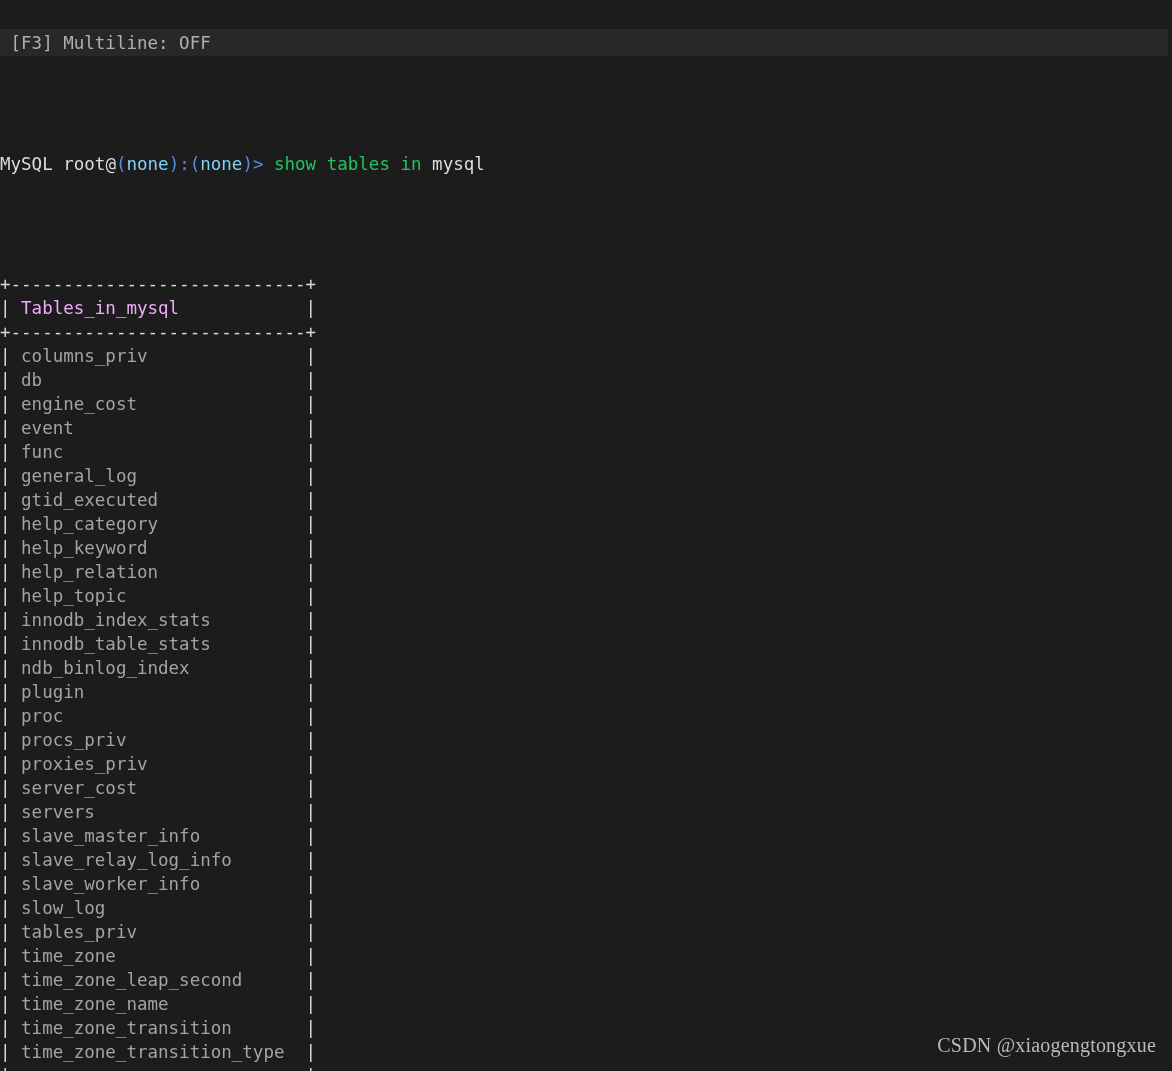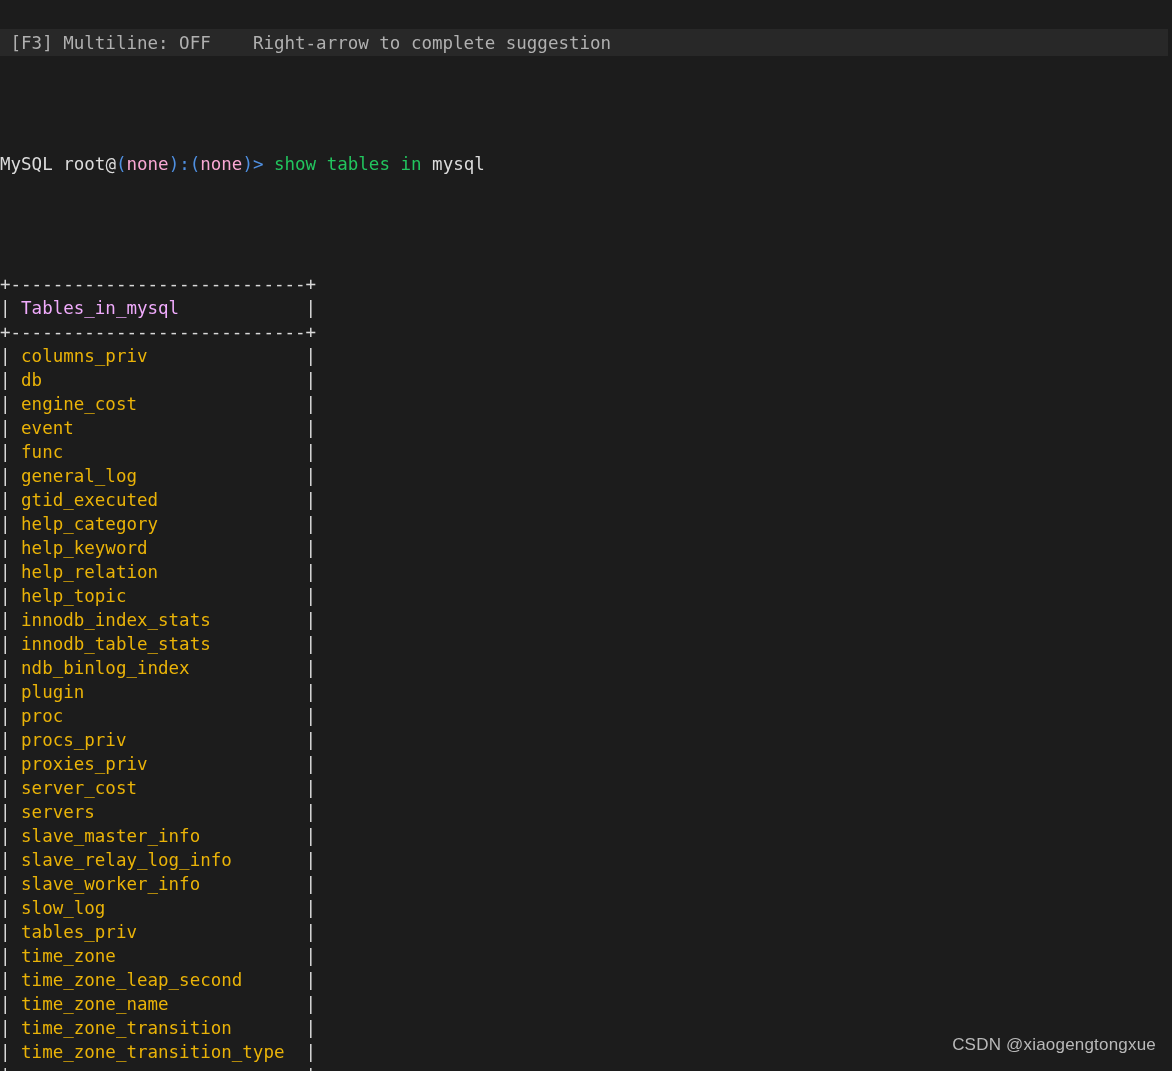--- a/index.html
+++ b/index.html
@@ -43,48 +43,47 @@
   }
   .line {
     height: 24px;
     white-space: pre;
     color: #d8d8d8;
   }
 
   
   .c-white   { color: #dcdcdc; text-align: right; }
   .c-grey    { color: #b0b0b0; }
-  .c-magenta { color: #f9a8d4; }
+  .c-magenta { color: #7dd3fc; }
   .c-blue    { color: #4f8fe0; }
   .c-green   { color: #22c55e; }
   .c-hdr     { color: #f0abfc; }
   .c-border  { color: #d8d8d8; }
-  .c-cell    { color: #eab308; }
+  .c-cell    { color: #a3a3a3; }
 
   
   .watermark {
     position: absolute;
     right: 16px;
     bottom: 14px;
-    font-family: Liberation Sans, sans-serif;
-    font-size: 17px;
+    font-family: Liberation Serif, serif;
+    font-size: 20px;
     color: #b9b9b9;
     letter-spacing: 0.2px;
   }
 </style>
 </head>
 <body>
 
 <div id="terminal">
 
   <div class="statusbar">
     <span> </span>
     <span class="c-grey">[F3] Multiline: OFF</span>
     <span>    </span>
-    <span class="c-grey">Right-arrow to complete suggestion</span>
   </div>
 
   <div class="screen">
 
     
     <div class="line"><span class="c-white">MySQL</span><span> </span><span class="c-white">root@</span><span class="c-blue">(</span><span class="c-magenta">none</span><span class="c-blue">):(</span><span class="c-magenta">none</span><span class="c-blue">)&gt; </span><span class="c-green">show</span><span> </span><span class="c-green">tables</span><span> </span><span class="c-green">in</span><span> </span><span class="c-white">mysql</span></div>
 
     
     <div id="result-table"><div class="line"><span class="c-border">+----------------------------+</span></div><div class="line"><span class="c-border">| </span><span class="c-hdr">Tables_in_mysql            </span><span class="c-border">|</span></div><div class="line"><span class="c-border">+----------------------------+</span></div><div class="line"><span class="c-border">| </span><span class="c-cell">columns_priv               </span><span class="c-border">|</span></div><div class="line"><span class="c-border">| </span><span class="c-cell">db                         </span><span class="c-border">|</span></div><div class="line"><span class="c-border">| </span><span class="c-cell">engine_cost                </span><span class="c-border">|</span></div><div class="line"><span class="c-border">| </span><span class="c-cell">event                      </span><span class="c-border">|</span></div><div class="line"><span class="c-border">| </span><span class="c-cell">func                       </span><span class="c-border">|</span></div><div class="line"><span class="c-border">| </span><span class="c-cell">general_log                </span><span class="c-border">|</span></div><div class="line"><span class="c-border">| </span><span class="c-cell">gtid_executed              </span><span class="c-border">|</span></div><div class="line"><span class="c-border">| </span><span class="c-cell">help_category              </span><span class="c-border">|</span></div><div class="line"><span class="c-border">| </span><span class="c-cell">help_keyword               </span><span class="c-border">|</span></div><div class="line"><span class="c-border">| </span><span class="c-cell">help_relation              </span><span class="c-border">|</span></div><div class="line"><span class="c-border">| </span><span class="c-cell">help_topic                 </span><span class="c-border">|</span></div><div class="line"><span class="c-border">| </span><span class="c-cell">innodb_index_stats         </span><span class="c-border">|</span></div><div class="line"><span class="c-border">| </span><span class="c-cell">innodb_table_stats         </span><span class="c-border">|</span></div><div class="line"><span class="c-border">| </span><span class="c-cell">ndb_binlog_index           </span><span class="c-border">|</span></div><div class="line"><span class="c-border">| </span><span class="c-cell">plugin                     </span><span class="c-border">|</span></div><div class="line"><span class="c-border">| </span><span class="c-cell">proc                       </span><span class="c-border">|</span></div><div class="line"><span class="c-border">| </span><span class="c-cell">procs_priv                 </span><span class="c-border">|</span></div><div class="line"><span class="c-border">| </span><span class="c-cell">proxies_priv               </span><span class="c-border">|</span></div><div class="line"><span class="c-border">| </span><span class="c-cell">server_cost                </span><span class="c-border">|</span></div><div class="line"><span class="c-border">| </span><span class="c-cell">servers                    </span><span class="c-border">|</span></div><div class="line"><span class="c-border">| </span><span class="c-cell">slave_master_info          </span><span class="c-border">|</span></div><div class="line"><span class="c-border">| </span><span class="c-cell">slave_relay_log_info       </span><span class="c-border">|</span></div><div class="line"><span class="c-border">| </span><span class="c-cell">slave_worker_info          </span><span class="c-border">|</span></div><div class="line"><span class="c-border">| </span><span class="c-cell">slow_log                   </span><span class="c-border">|</span></div><div class="line"><span class="c-border">| </span><span class="c-cell">tables_priv                </span><span class="c-border">|</span></div><div class="line"><span class="c-border">| </span><span class="c-cell">time_zone                  </span><span class="c-border">|</span></div><div class="line"><span class="c-border">| </span><span class="c-cell">time_zone_leap_second      </span><span class="c-border">|</span></div><div class="line"><span class="c-border">| </span><span class="c-cell">time_zone_name             </span><span class="c-border">|</span></div><div class="line"><span class="c-border">| </span><span class="c-cell">time_zone_transition       </span><span class="c-border">|</span></div><div class="line"><span class="c-border">| </span><span class="c-cell">time_zone_transition_type  </span><span class="c-border">|</span></div><div class="line"><span class="c-border">| </span><span class="c-cell">user                       </span><span class="c-border">|</span></div></div>
 

